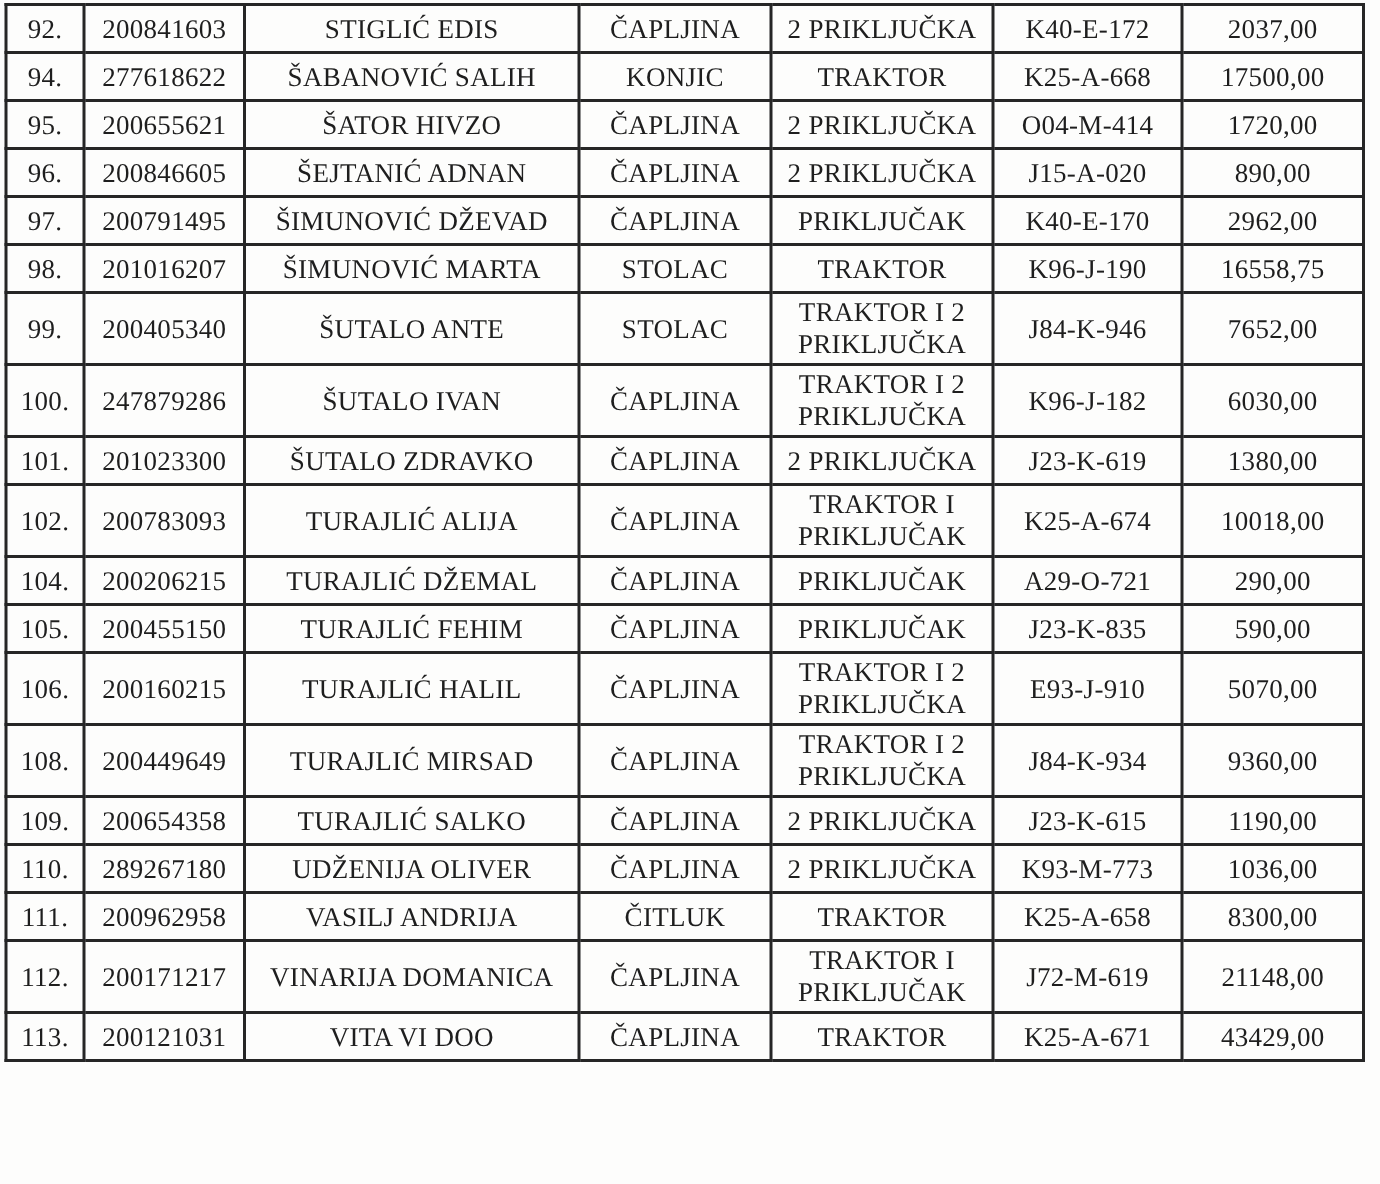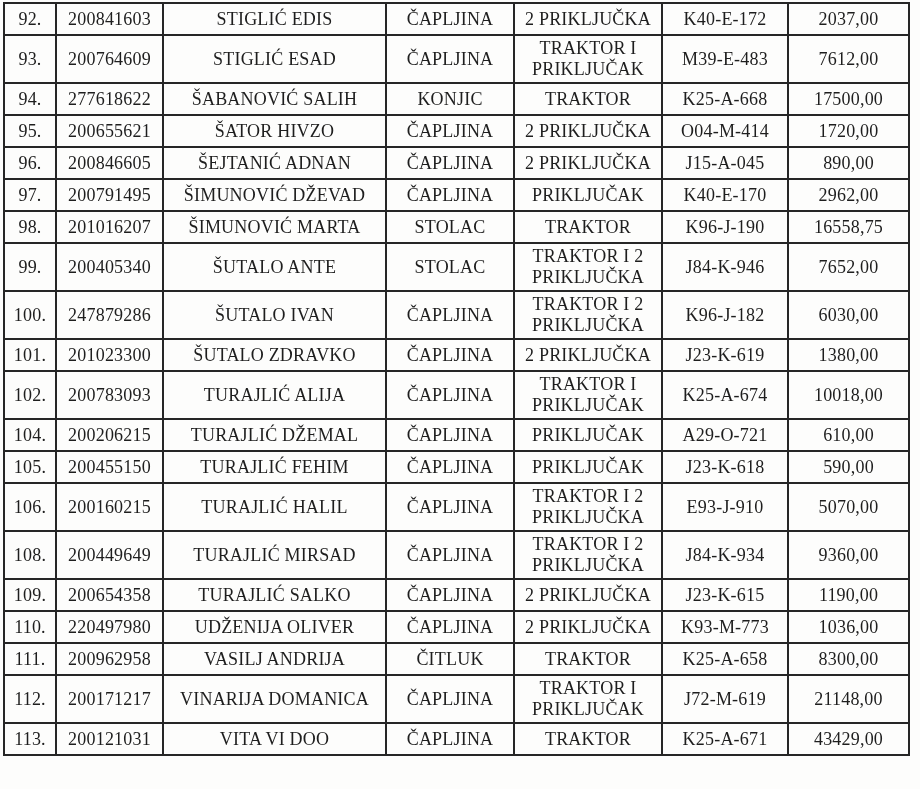--- a/index.html
+++ b/index.html
@@ -64,30 +64,20 @@
         <tr>
           <td>92.</td>
           <td>200841603</td>
           <td>STIGLIĆ EDIS</td>
           <td>ČAPLJINA</td>
           <td>2 PRIKLJUČKA</td>
           <td>K40-E-172</td>
           <td>2037,00</td>
         </tr>
         <tr>
-          <td>93.</td>
-          <td>200764609</td>
-          <td>STIGLIĆ ESAD</td>
-          <td>ČAPLJINA</td>
-          <td>TRAKTOR I
-PRIKLJUČAK</td>
-          <td>M39-E-483</td>
-          <td>7612,00</td>
-        </tr>
-        <tr>
           <td>94.</td>
           <td>277618622</td>
           <td>ŠABANOVIĆ SALIH</td>
           <td>KONJIC</td>
           <td>TRAKTOR</td>
           <td>K25-A-668</td>
           <td>17500,00</td>
         </tr>
         <tr>
           <td>95.</td>
@@ -97,21 +87,21 @@
           <td>2 PRIKLJUČKA</td>
           <td>O04-M-414</td>
           <td>1720,00</td>
         </tr>
         <tr>
           <td>96.</td>
           <td>200846605</td>
           <td>ŠEJTANIĆ ADNAN</td>
           <td>ČAPLJINA</td>
           <td>2 PRIKLJUČKA</td>
-          <td>J15-A-045</td>
+          <td>J15-A-020</td>
           <td>890,00</td>
         </tr>
         <tr>
           <td>97.</td>
           <td>200791495</td>
           <td>ŠIMUNOVIĆ DŽEVAD</td>
           <td>ČAPLJINA</td>
           <td>PRIKLJUČAK</td>
           <td>K40-E-170</td>
           <td>2962,00</td>
@@ -164,29 +154,29 @@
           <td>K25-A-674</td>
           <td>10018,00</td>
         </tr>
         <tr>
           <td>104.</td>
           <td>200206215</td>
           <td>TURAJLIĆ DŽEMAL</td>
           <td>ČAPLJINA</td>
           <td>PRIKLJUČAK</td>
           <td>A29-O-721</td>
-          <td>610,00</td>
+          <td>290,00</td>
         </tr>
         <tr>
           <td>105.</td>
           <td>200455150</td>
           <td>TURAJLIĆ FEHIM</td>
           <td>ČAPLJINA</td>
           <td>PRIKLJUČAK</td>
-          <td>J23-K-618</td>
+          <td>J23-K-835</td>
           <td>590,00</td>
         </tr>
         <tr>
           <td>106.</td>
           <td>200160215</td>
           <td>TURAJLIĆ HALIL</td>
           <td>ČAPLJINA</td>
           <td>TRAKTOR I 2
 PRIKLJUČKA</td>
           <td>E93-J-910</td>
@@ -206,21 +196,21 @@
           <td>109.</td>
           <td>200654358</td>
           <td>TURAJLIĆ SALKO</td>
           <td>ČAPLJINA</td>
           <td>2 PRIKLJUČKA</td>
           <td>J23-K-615</td>
           <td>1190,00</td>
         </tr>
         <tr>
           <td>110.</td>
-          <td>220497980</td>
+          <td>289267180</td>
           <td>UDŽENIJA OLIVER</td>
           <td>ČAPLJINA</td>
           <td>2 PRIKLJUČKA</td>
           <td>K93-M-773</td>
           <td>1036,00</td>
         </tr>
         <tr>
           <td>111.</td>
           <td>200962958</td>
           <td>VASILJ ANDRIJA</td>

